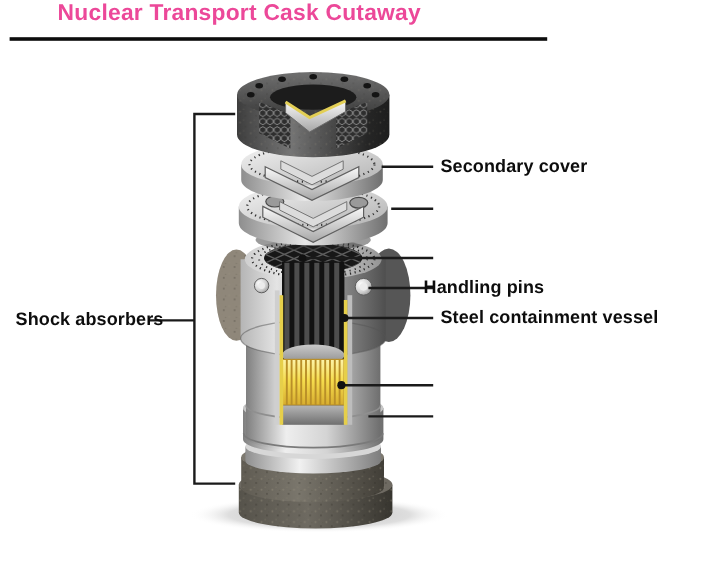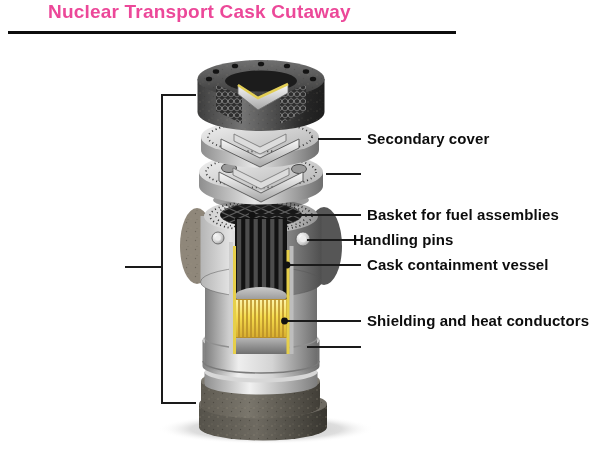--- a/index.html
+++ b/index.html
@@ -284,18 +284,17 @@
       <line x1="125" y1="267" x2="162" y2="267"></line>
     </g>
     <g fill="#111">
       <circle cx="252" cy="215" r="3.2"></circle>
       <circle cx="287" cy="265" r="3.4"></circle>
       <circle cx="284.5" cy="321" r="3.4"></circle>
     </g>
   </svg>
 
   <div class="lbl" id="lbl-secondary">Secondary cover</div>
-  <div class="lbl" id="lbl-basket">Basket for fuel assemblies</div>
   <div class="lbl" id="lbl-handling">Handling pins</div>
-  <div class="lbl" id="lbl-steel">Cask containment vessel</div>
-  <div class="lbl" id="lbl-shielding">Shielding and heat conductors</div>
+  <div class="lbl" id="lbl-steel">Steel containment vessel</div>
+  <div class="lbl" id="lbl-shock">Shock absorbers</div>
 
 </div>
 
 </body></html>

